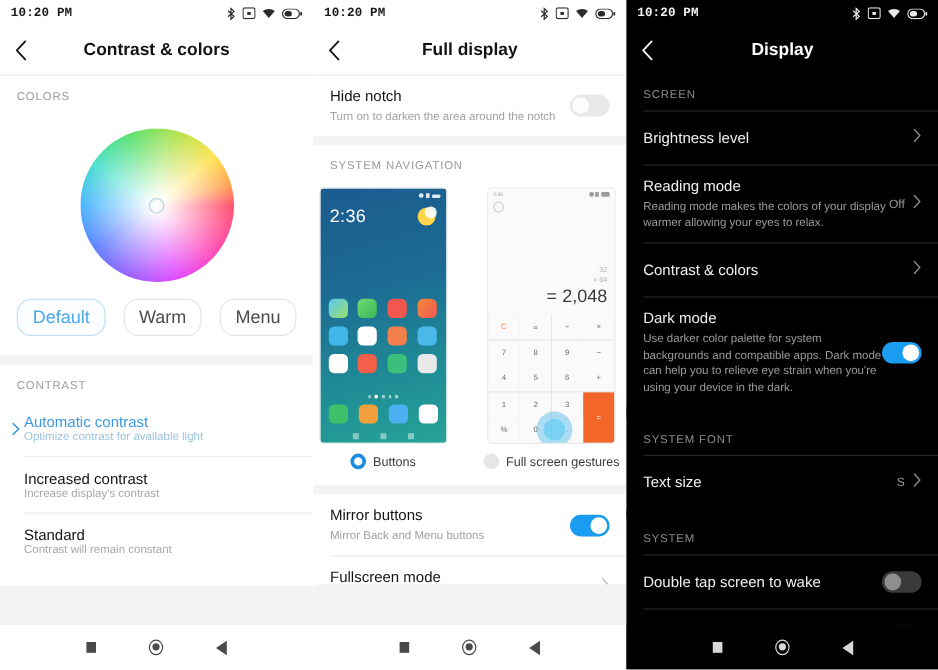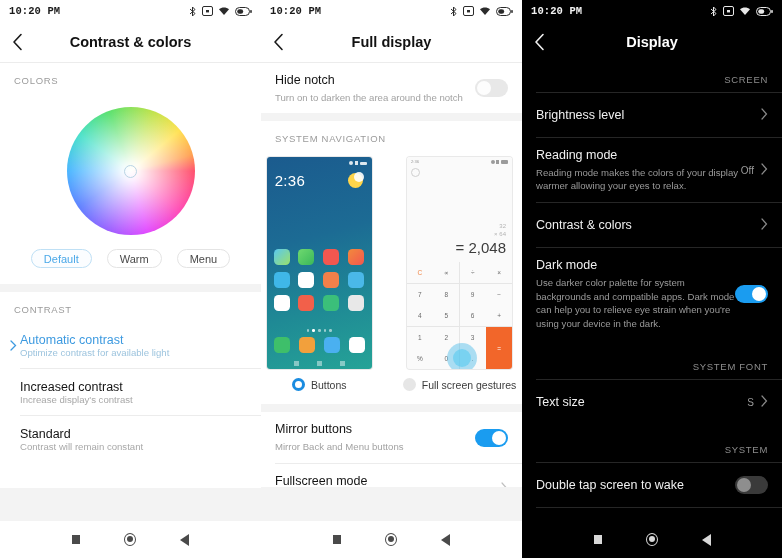--- a/index.html
+++ b/index.html
@@ -41,21 +41,21 @@
     font-size: 14.5px; font-weight: bold; pointer-events: none;
   }
   .light .title { color: #121212; }
   .dark .title  { color: #ffffff; }
 
   
   .sechead {
     font-size: 9.5px; letter-spacing: .7px; padding: 12px 14px 7px 14px;
   }
   .light .sechead { color: #9b9b9b; }
-  .dark .sechead  { color: #8d8d8d; text-align: right; }
+  .dark .sechead  { color: #8d8d8d; }
 
   .divider { height: 1px; }
   .light .divider { background: #ececec; }
   .dark .divider  { background: #262626; }
 
   .graygap { background: #f3f3f3; }
   .darkgap { background: #000; }
 
   .row {
     display: flex; align-items: center; padding: 0 14px;
@@ -103,24 +103,24 @@
   }
   .wheel .picker {
     position: absolute; left: 50%; top: 50%;
     width: 13px; height: 13px; margin: -6.5px 0 0 -6.5px;
     border: 1.3px solid #b9d4e4; border-radius: 50%;
     background: transparent; cursor: pointer;
   }
 
   .chips { display: flex; justify-content: center; gap: 15px; padding: 4px 0 16px 0; }
   .chip {
-    min-width: 50px; height: 19px; border-radius: 12px;
+    min-width: 50px; height: 31px; border-radius: 12px;
     border: 1px solid #e4e4e4; background: #fff;
     display: flex; align-items: center; justify-content: center;
-    font-size: 11px; color: #4a4a4a; padding: 0 12px; cursor: pointer;
+    font-size: 15px; color: #4a4a4a; padding: 0 12px; cursor: pointer;
   }
   .chip.sel { border-color: #bfe0f5; color: #4aa8e8; background: #fbfdff; }
 
   .optrow { display: flex; padding: 0 14px 0 6px; min-height: 46px; align-items: center; cursor: pointer; }
   .optrow .mark { width: 14px; flex: none; display: flex; justify-content: center; }
   .optrow .optcol { flex: 1; padding: 8px 0; }
   .opttitle { font-size: 12.5px; color: #141414; }
   .optrow.sel .opttitle { color: #3d9ae0; }
   .optsub { font-size: 9.6px; color: #a8a8a8; margin-top: 0; }
   .optrow.sel .optsub { color: #9dc4de; }

